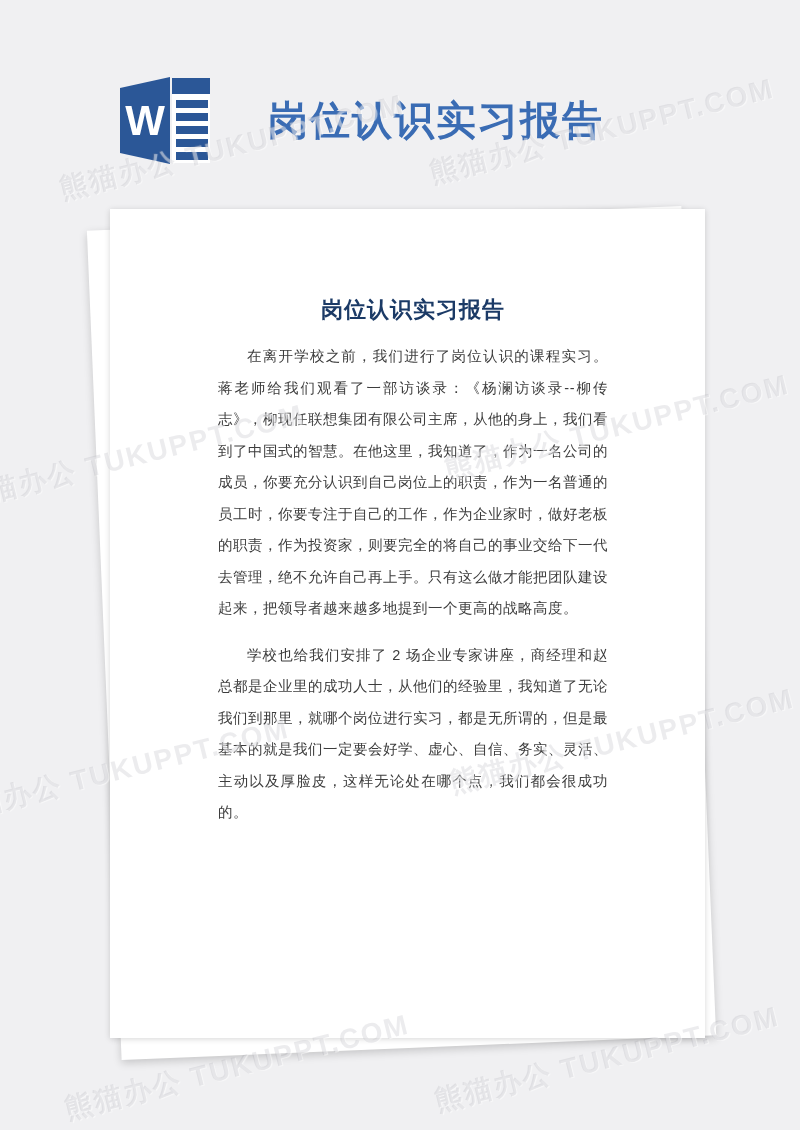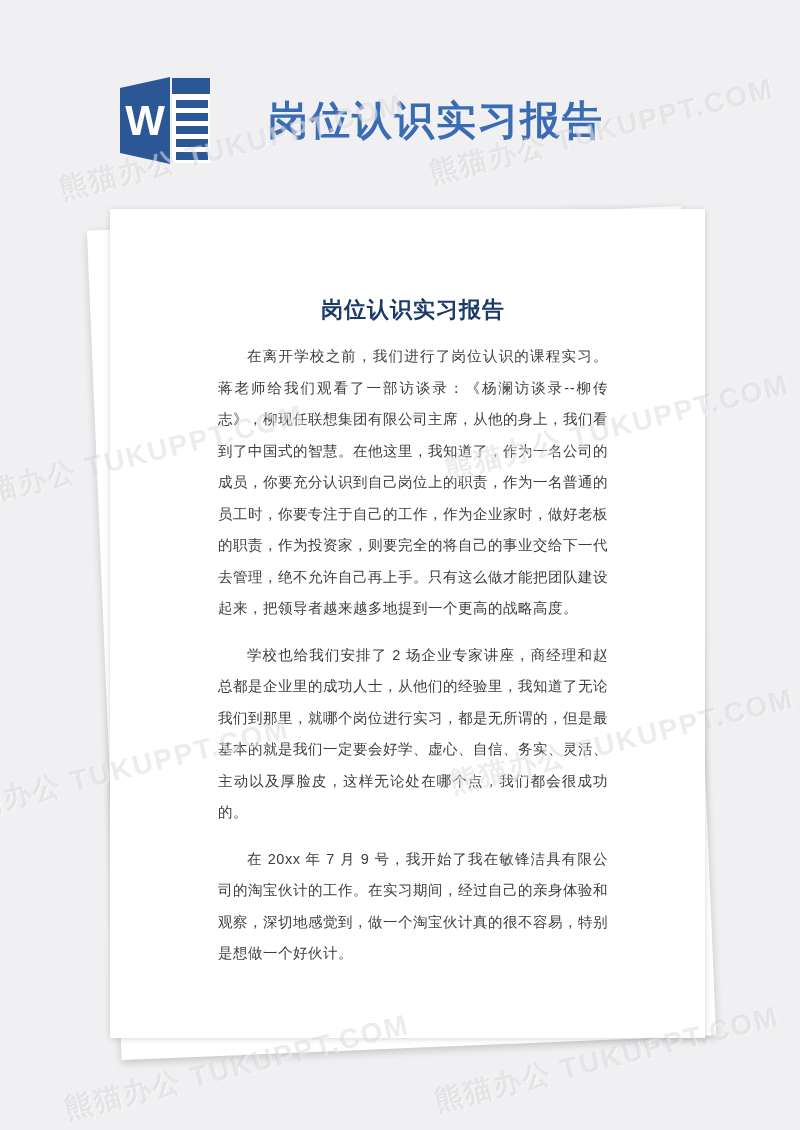--- a/index.html
+++ b/index.html
@@ -122,21 +122,20 @@
   <h1 class="header-title">岗位认识实习报告</h1>
 </div>
 
 <div class="sheet sheet-behind"></div>
 
 <div class="sheet sheet-main">
   <h2 class="doc-title">岗位认识实习报告</h2>
   <div class="doc-body">
       <p class="doc-paragraph">在离开学校之前，我们进行了岗位认识的课程实习。 蒋老师给我们观看了一部访谈录：《杨澜访谈录--柳传志》，柳现任联想集团有限公司主席，从他的身上，我们看到了中国式的智慧。在他这里，我知道了，作为一名公司的成员，你要充分认识到自己岗位上的职责，作为一名普通的员工时，你要专注于自己的工作，作为企业家时，做好老板的职责，作为投资家，则要完全的将自己的事业交给下一代去管理，绝不允许自己再上手。只有这么做才能把团队建设起来，把领导者越来越多地提到一个更高的战略高度。</p>
       <p class="doc-paragraph">学校也给我们安排了 2 场企业专家讲座，商经理和赵总都是企业里的成功人士，从他们的经验里，我知道了无论我们到那里，就哪个岗位进行实习，都是无所谓的，但是最基本的就是我们一定要会好学、虚心、自信、务实、灵活、主动以及厚脸皮，这样无论处在哪个点，我们都会很成功的。</p>
-      <p class="doc-paragraph">在 20xx 年 7 月 9 号，我开始了我在敏锋洁具有限公司的淘宝伙计的工作。在实习期间，经过自己的亲身体验和观察，深切地感觉到，做一个淘宝伙计真的很不容易，特别是想做一个好伙计。</p>
     </div>
 </div>
 
 <div class="watermark-layer">
   <span class="watermark wm-1">熊猫办公 TUKUPPT.COM</span>
   <span class="watermark wm-2">熊猫办公 TUKUPPT.COM</span>
   <span class="watermark wm-3">熊猫办公 TUKUPPT.COM</span>
   <span class="watermark wm-4">熊猫办公 TUKUPPT.COM</span>
   <span class="watermark wm-5">熊猫办公 TUKUPPT.COM</span>
   <span class="watermark wm-6">熊猫办公 TUKUPPT.COM</span>

